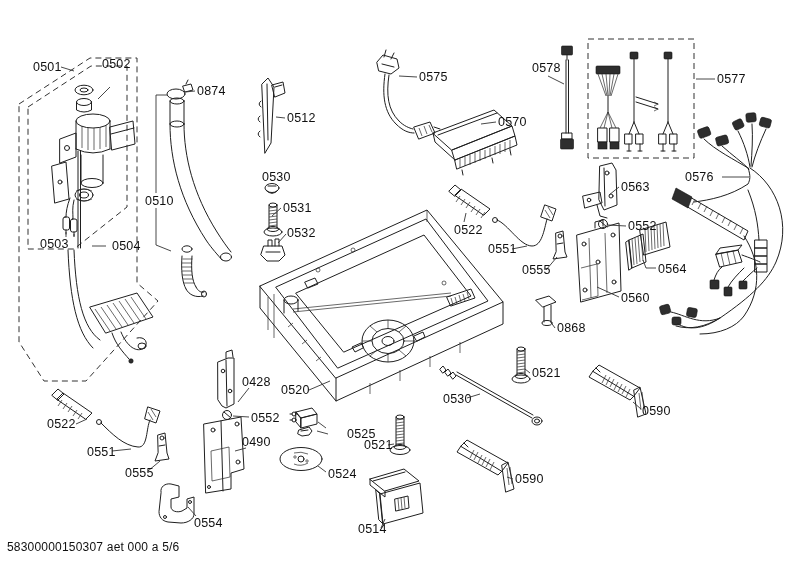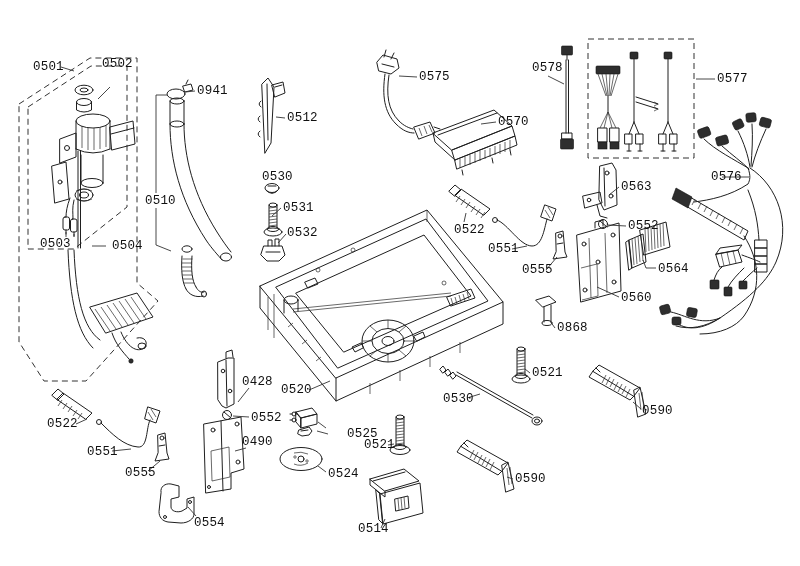--- a/index.html
+++ b/index.html
@@ -1,17 +1,17 @@
 <!DOCTYPE html>
 <html><head>
 <meta charset="utf-8">
 <style>
   html,body{margin:0;padding:0;background:#e8e8e8;}
   .page{position:relative;width:800px;height:566px;background:#ffffff;overflow:hidden;
-        font-family:Liberation Mono, monospace;}
+        font-family:Liberation Sans, sans-serif;}
   .page svg{position:absolute;left:0;top:0;}
   svg .ln{stroke:#1f1f1f;fill:none;stroke-width:1;stroke-linecap:round;stroke-linejoin:round;}
   svg .thin{stroke:#2a2a2a;fill:none;stroke-width:.7;}
   svg .dash{stroke:#333;fill:none;stroke-width:1;stroke-dasharray:6 4;}
   svg .blob{fill:#2e2e2e;stroke:#111;stroke-width:.6;}
   svg .ldr{stroke:#333;fill:none;stroke-width:.9;}
   .lbl{position:absolute;font-size:12.5px;line-height:13px;color:#101010;
        letter-spacing:.2px;white-space:nowrap;}
   .footer{position:absolute;left:7px;top:540px;font-size:12px;color:#101010;letter-spacing:.2px;}
 </style>
@@ -421,51 +421,52 @@
     <path d="M148,471 L160,461"></path>
     <path d="M641,409 L633,402"></path>
     <path d="M513,479 L507,477"></path>
     <path d="M196,516 L188,507"></path>
     <path d="M381,528 L385,519"></path>
   </g>
 </svg>
 
   <div class="lbl" style="left:33px;top:61px">0501</div>
   <div class="lbl" style="left:102px;top:58px">0502</div>
-  <div class="lbl" style="left:197px;top:85px">0941</div>
+  <div class="lbl" style="left:197px;top:85px">0874</div>
   <div class="lbl" style="left:287px;top:112px">0512</div>
   <div class="lbl" style="left:419px;top:71px">0575</div>
   <div class="lbl" style="left:532px;top:62px">0578</div>
   <div class="lbl" style="left:717px;top:73px">0577</div>
   <div class="lbl" style="left:498px;top:116px">0570</div>
   <div class="lbl" style="left:262px;top:171px">0530</div>
   <div class="lbl" style="left:145px;top:195px">0510</div>
   <div class="lbl" style="left:283px;top:202px">0531</div>
   <div class="lbl" style="left:287px;top:227px">0532</div>
   <div class="lbl" style="left:40px;top:238px">0503</div>
   <div class="lbl" style="left:112px;top:240px">0504</div>
   <div class="lbl" style="left:621px;top:181px">0563</div>
   <div class="lbl" style="left:628px;top:220px">0552</div>
   <div class="lbl" style="left:454px;top:224px">0522</div>
   <div class="lbl" style="left:488px;top:243px">0551</div>
   <div class="lbl" style="left:522px;top:264px">0555</div>
   <div class="lbl" style="left:658px;top:263px">0564</div>
   <div class="lbl" style="left:621px;top:292px">0560</div>
-  <div class="lbl" style="left:711px;top:171px">0576</div>
+  <div class="lbl" style="left:685px;top:171px">0576</div>
   <div class="lbl" style="left:557px;top:322px">0868</div>
   <div class="lbl" style="left:532px;top:367px">0521</div>
   <div class="lbl" style="left:242px;top:376px">0428</div>
   <div class="lbl" style="left:281px;top:384px">0520</div>
   <div class="lbl" style="left:443px;top:393px">0530</div>
   <div class="lbl" style="left:251px;top:412px">0552</div>
   <div class="lbl" style="left:47px;top:418px">0522</div>
   <div class="lbl" style="left:242px;top:436px">0490</div>
   <div class="lbl" style="left:364px;top:439px">0521</div>
   <div class="lbl" style="left:347px;top:428px">0525</div>
   <div class="lbl" style="left:87px;top:446px">0551</div>
   <div class="lbl" style="left:328px;top:468px">0524</div>
   <div class="lbl" style="left:125px;top:467px">0555</div>
   <div class="lbl" style="left:642px;top:405px">0590</div>
   <div class="lbl" style="left:515px;top:473px">0590</div>
   <div class="lbl" style="left:194px;top:517px">0554</div>
   <div class="lbl" style="left:358px;top:523px">0514</div>
 
+  <div class="footer">58300000150307 aet 000 a 5/6</div>
 </div>
 
 </body></html>

